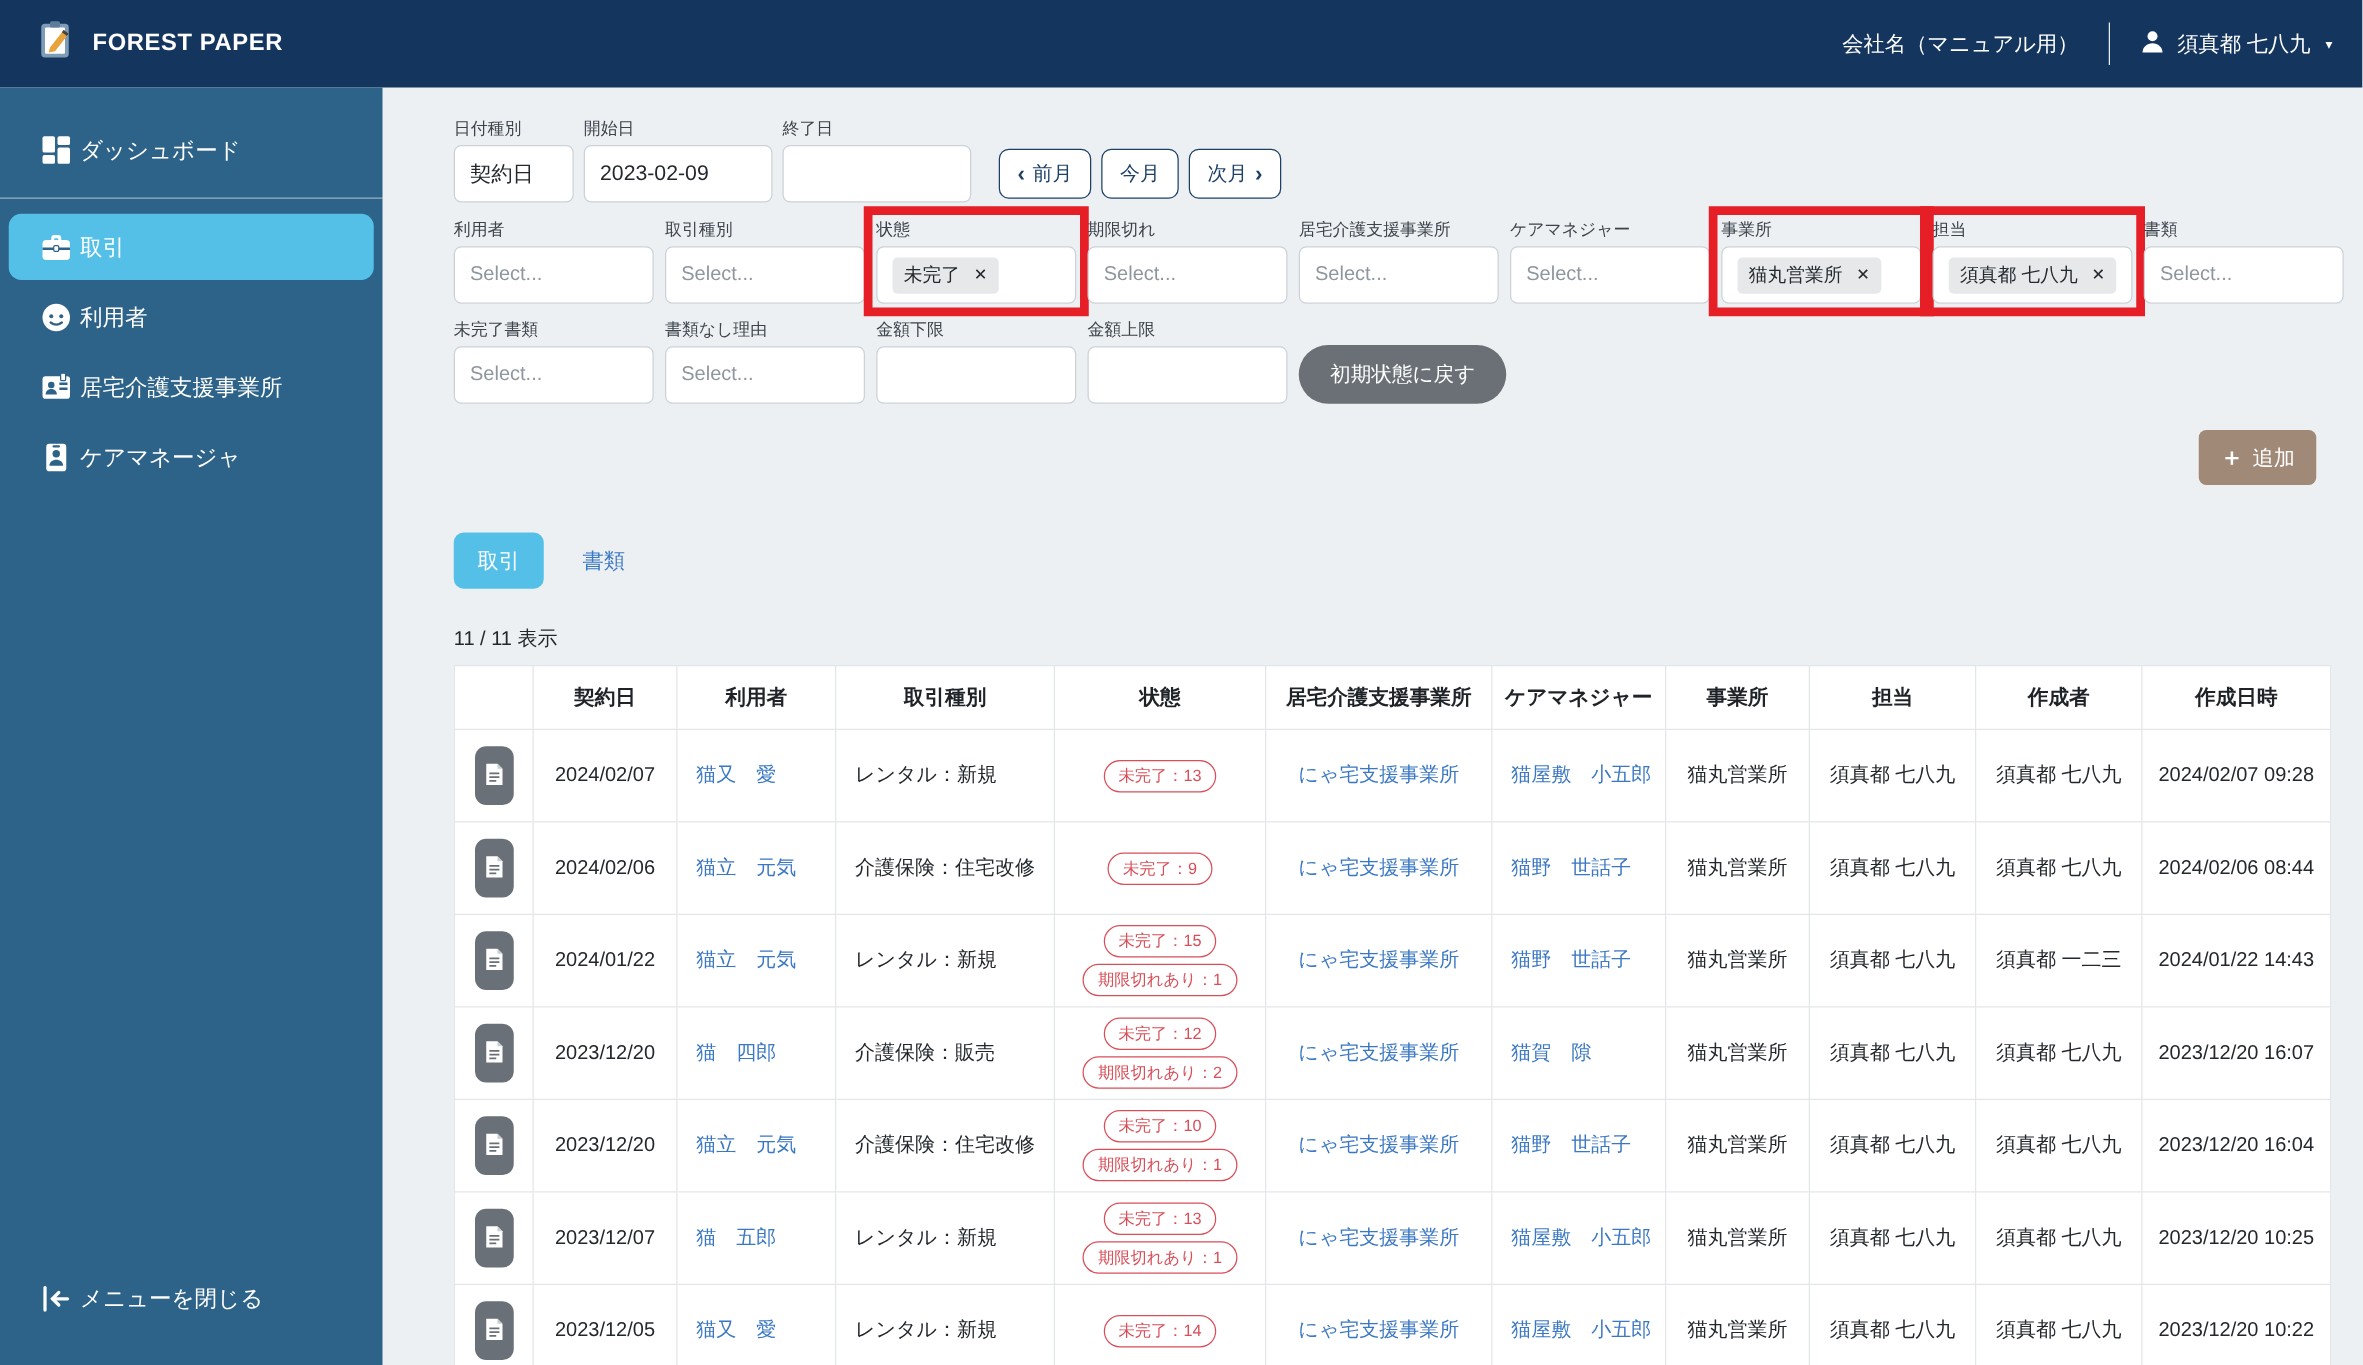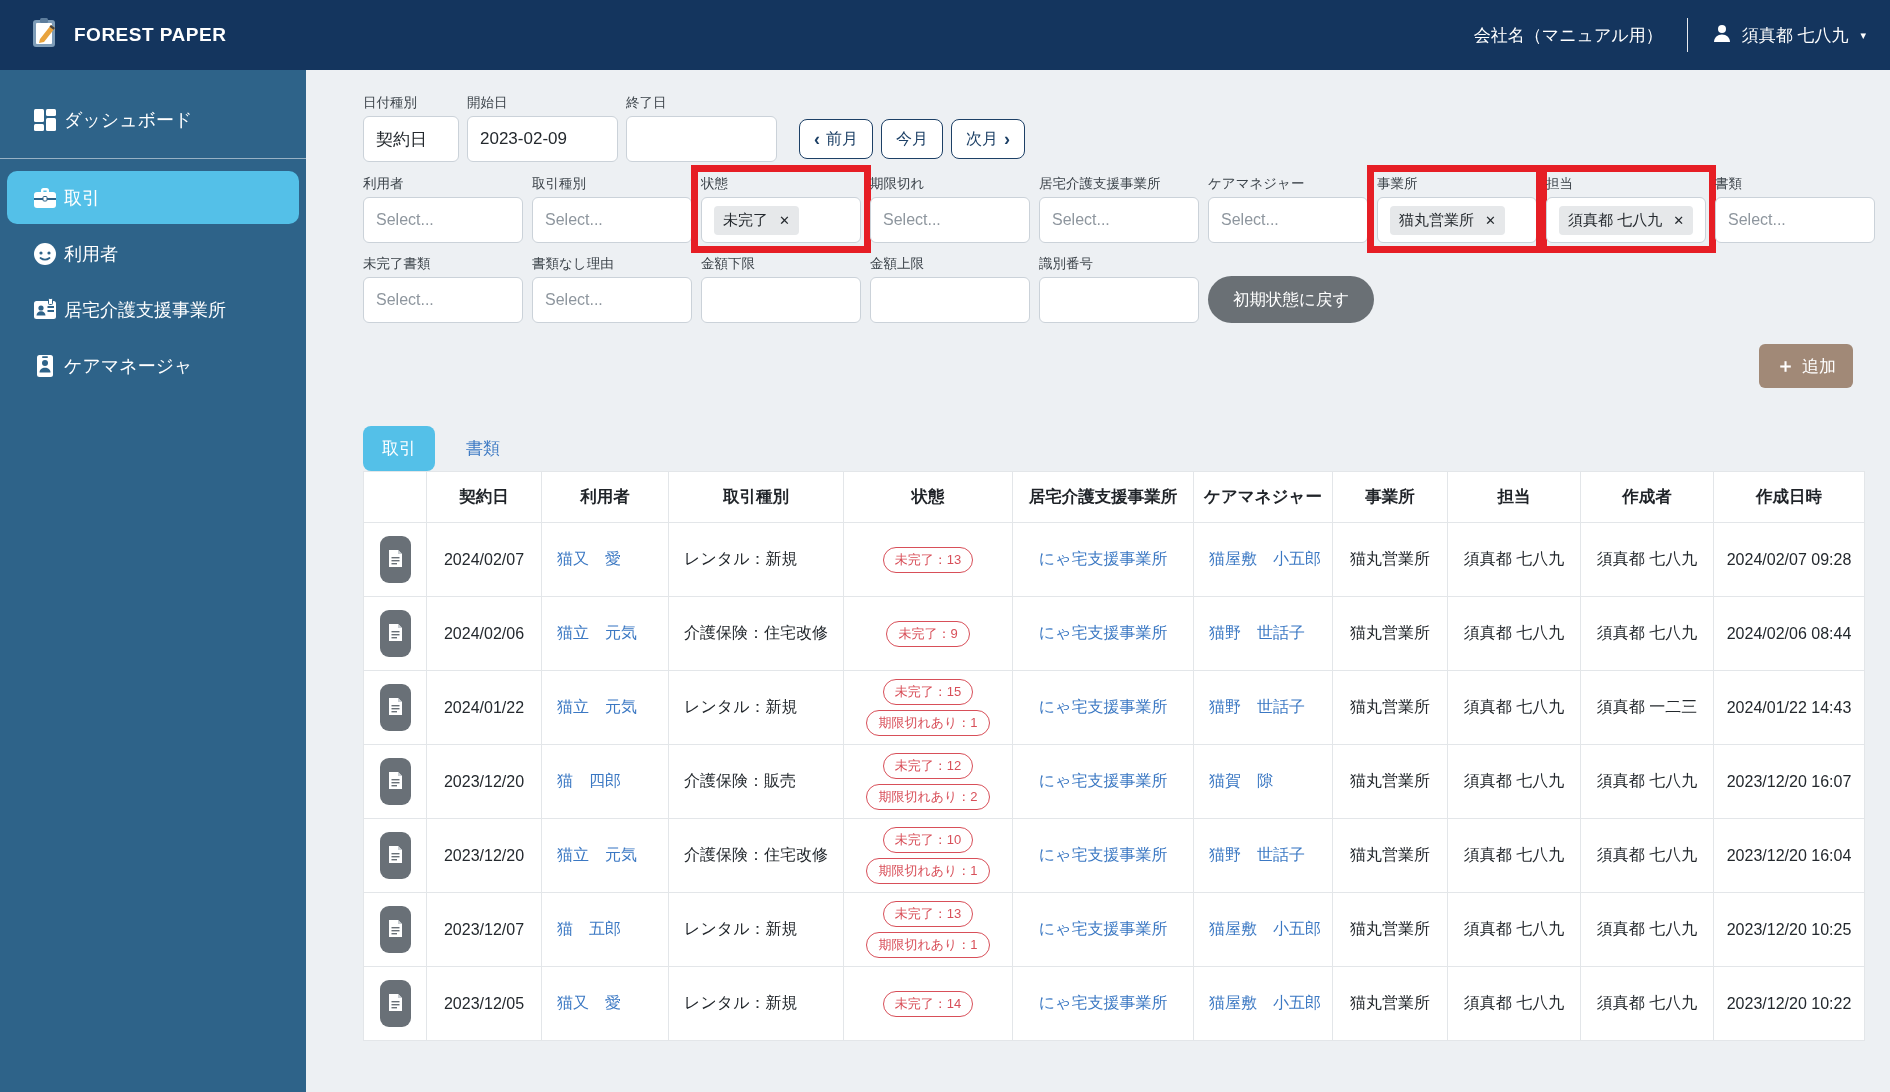--- a/index.html
+++ b/index.html
@@ -157,20 +157,32 @@
             <svg viewBox="0 0 26 26">
               <rect x="5" y="2" width="16" height="22" rx="2.5" fill="#fff"></rect>
               <circle cx="13" cy="10" r="3" fill="#2e6389"></circle>
               <path d="M7.5 19.5c0-3 2.5-4.8 5.5-4.8s5.5 1.8 5.5 4.8Z" fill="#2e6389"></path>
               <rect x="10" y="3.2" width="6" height="1.8" rx="0.9" fill="#2e6389"></rect>
             </svg>
           </span>
     <span class="side-label">ケアマネージャ</span>
   </div>
       </nav>
+    <div class="side-bottom" id="sidebar-bottom">
+      <div class="side-item">
+        <span class="side-icon">
+          <svg viewBox="0 0 26 26" fill="none" stroke="#fff" stroke-width="2.6" stroke-linecap="round">
+            <line x1="4" y1="4" x2="4" y2="22"></line>
+            <line x1="22" y1="13" x2="10" y2="13"></line>
+            <path d="M15 8 L10 13 L15 18" fill="none"></path>
+          </svg>
+        </span>
+        <span>メニューを閉じる</span>
+      </div>
+    </div>
   </aside>
 
   <main class="content">
     <section>
       <div class="f-row1">
         <div class="f-group">
           <div class="f-label">日付種別</div>
           <div class="f-box w-datetype">契約日</div>
         </div>
         <div class="f-group">
@@ -274,39 +286,36 @@
             </div>
           </div>
           <div class="f-group">
     <div class="f-label">金額下限</div>
   <input class="f-box" style="">
           </div>
           <div class="f-group">
     <div class="f-label">金額上限</div>
   <input class="f-box" style="">
           </div>
-          <div class="f-group">
-    <div class="f-label">識別番号</div>
-  <input class="f-box" style="">
-          </div>
           <button class="reset-btn">初期状態に戻す</button>
         </div>
     </section>
 
     <div class="add-row">
       <button class="add-btn">
         <span class="plus">＋</span>
         <span>追加</span>
       </button>
     </div>
 
     <div class="tabs" id="tabs">
         <div class="tab active">取引</div>
         <div class="tab">書類</div>
       </div>
+    <div class="count">11 / 11 表示</div>
 
     <table>
       <colgroup id="cols">
           <col style="width:63px">
           <col style="width:115px">
           <col style="width:127px">
           <col style="width:175px">
           <col style="width:169px">
           <col style="width:181px">
           <col style="width:139px">

